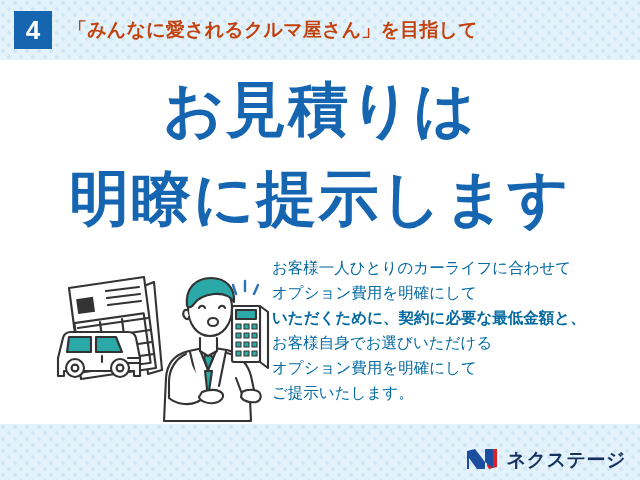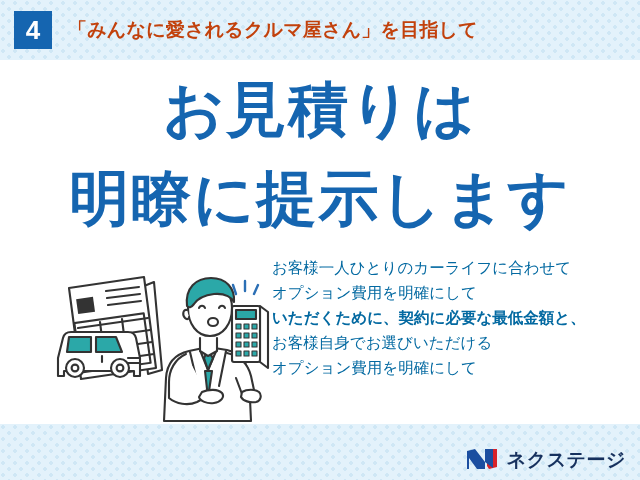--- a/index.html
+++ b/index.html
@@ -169,20 +169,21 @@
 
   <div class="headline headline-1">お見積りは</div>
   <div class="headline headline-2">明瞭に提示します</div>
 
   <div class="body-copy">
     <span class="ln">お客様一人ひとりのカーライフに合わせて</span>
     <span class="ln">オプション費用を明確にして</span>
     <span class="ln strong">いただくために、契約に必要な最低金額と、</span>
     <span class="ln">お客様自身でお選びいただける</span>
     <span class="ln">オプション費用を明確にして</span>
+    <span class="ln">ご提示いたします。</span>
   </div>
 
   <div class="illustration">
     <svg viewBox="0 0 238 165" xmlns="http://www.w3.org/2000/svg">
       <g fill="none" stroke="#333333" stroke-width="2.1" stroke-linecap="round" stroke-linejoin="round">
 
         <g>
           <polygon points="118,24 126,112 112,116 103,30" fill="#ffffff"></polygon>
         </g>
 

